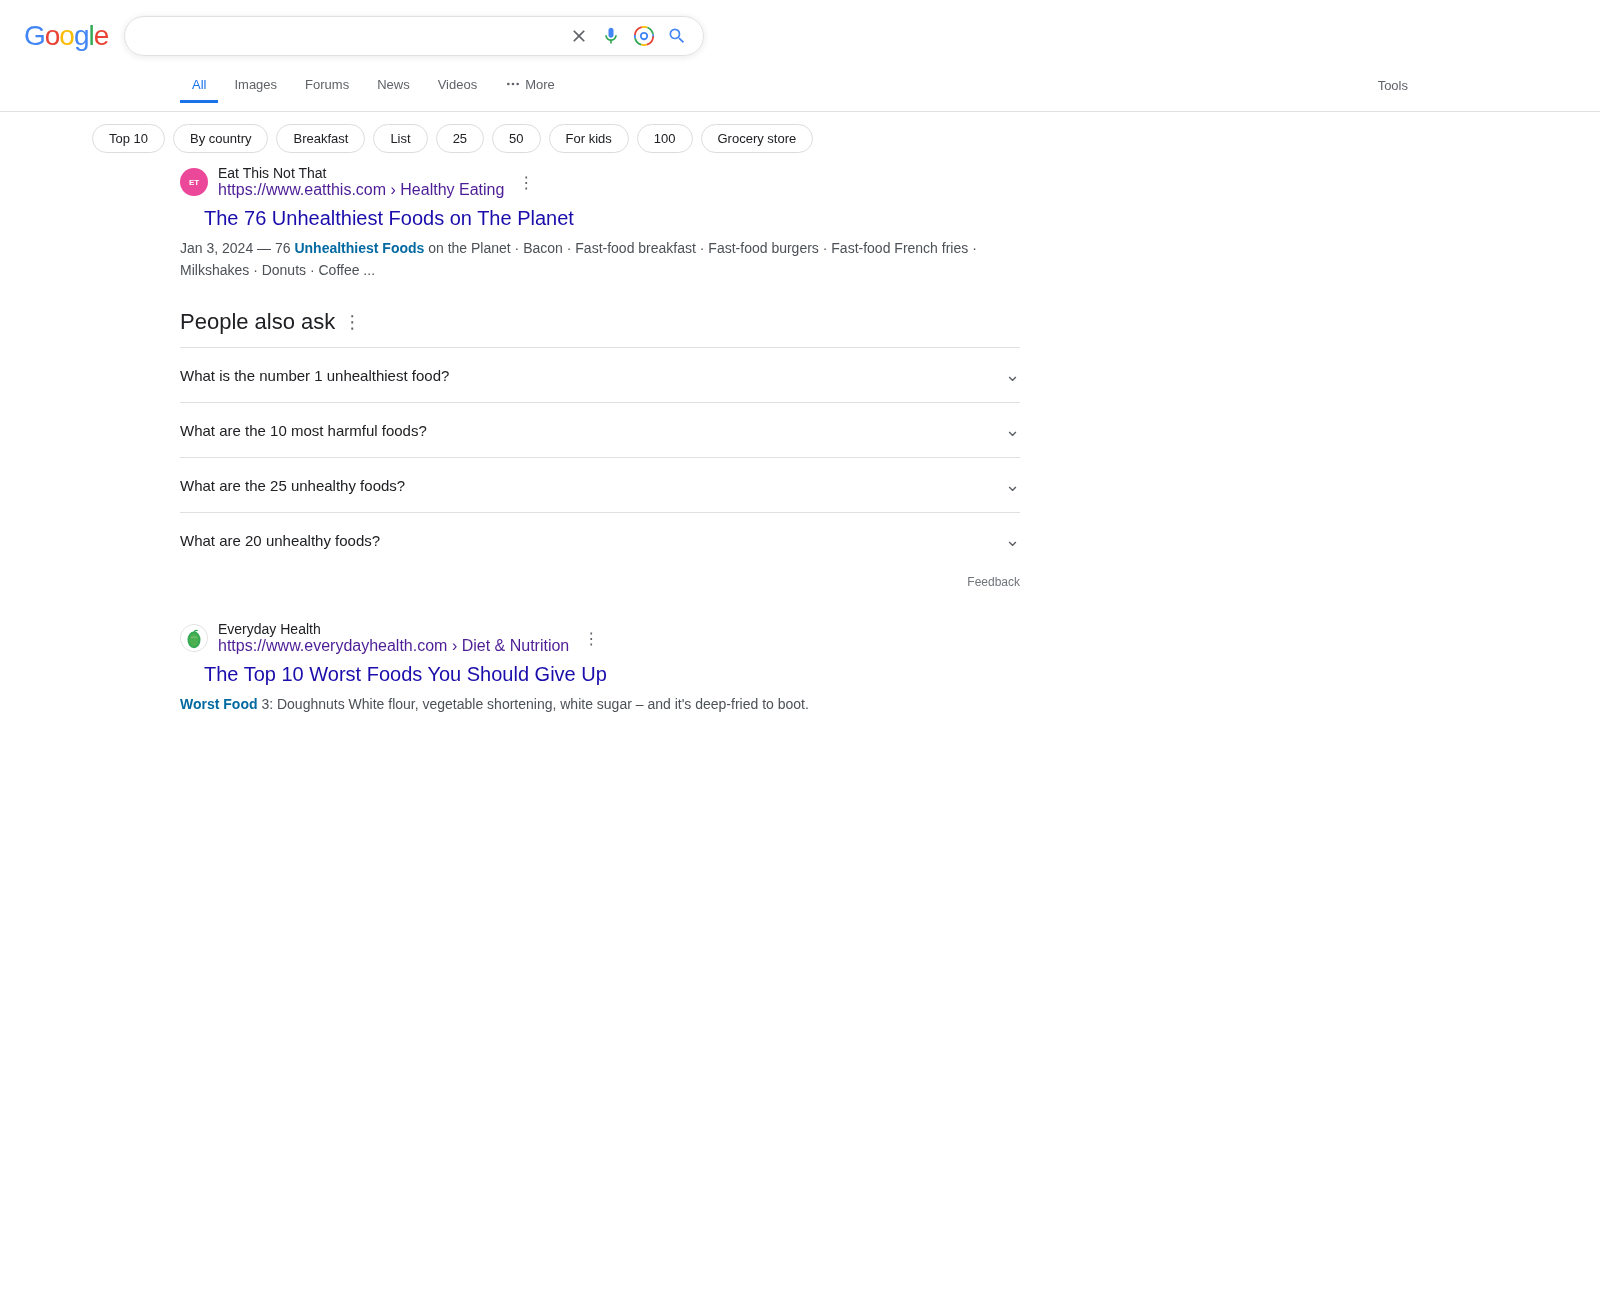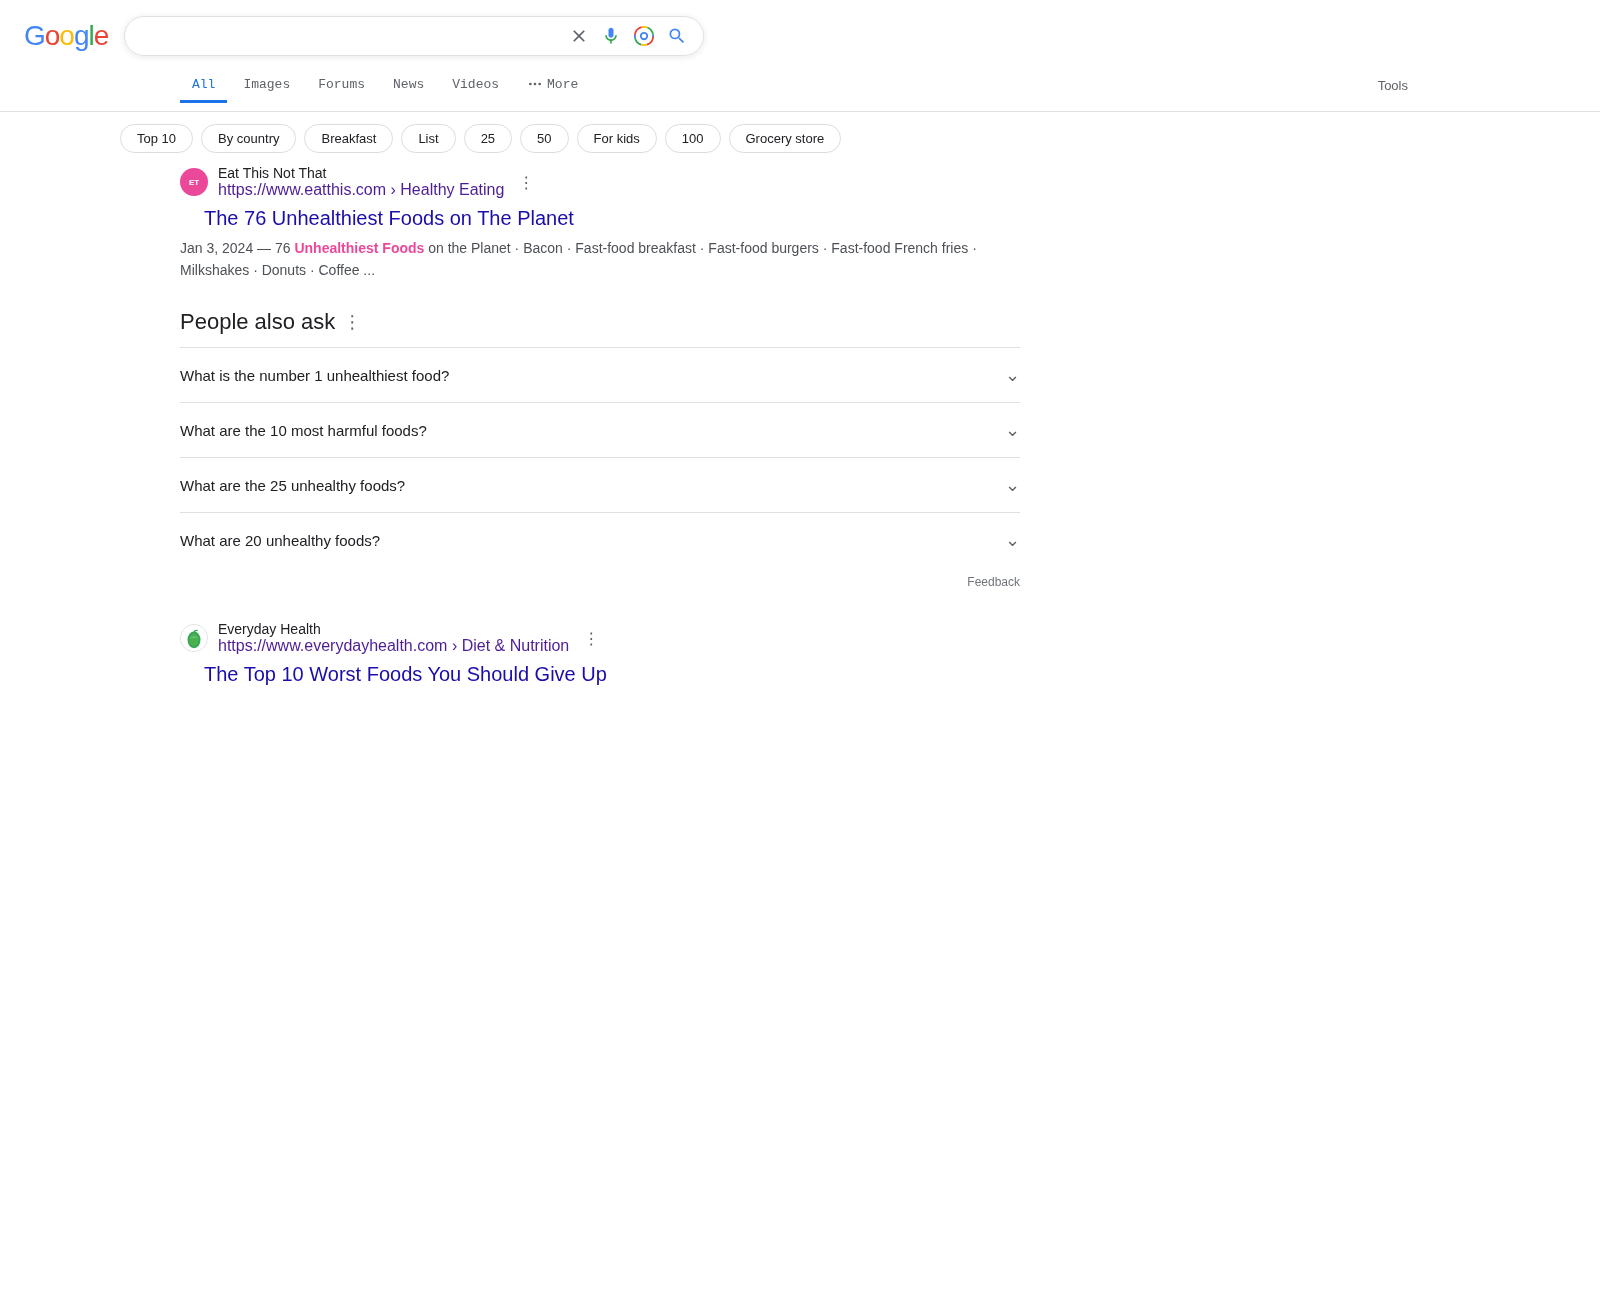--- a/index.html
+++ b/index.html
@@ -75,40 +75,39 @@
     .nav-tab {
       padding: 8px 12px;
       font-size: 13px;
       color: #5f6368;
       cursor: pointer;
       border-bottom: 3px solid transparent;
       display: flex;
       align-items: center;
       gap: 4px;
       text-decoration: none;
-      font-family: Liberation Mono, monospace;
     }
     .nav-tab.active {
       color: #1a73e8;
       border-bottom: 3px solid #1a73e8;
       font-weight: 500;
     }
     .nav-tools {
       margin-left: auto;
       color: #5f6368;
       font-size: 13px;
       cursor: pointer;
       padding: 8px 12px;
     }
 
     
     .filter-chips {
       display: flex;
       align-items: center;
-      padding: 12px 120px;
+      padding: 12px 92px;
       gap: 8px;
       flex-wrap: nowrap;
       overflow-x: auto;
     }
     .chip {
       border: 1px solid #dadce0;
       border-radius: 20px;
       padding: 6px 16px;
       font-size: 13px;
       color: #202124;
@@ -181,21 +180,21 @@
       margin-bottom: 6px;
       line-height: 1.3;
       margin-left: 24px;
     }
 
     .result-snippet {
       font-size: 14px;
       color: #4d5156;
       line-height: 1.58;
     }
-    .result-snippet strong { font-weight: 700; color: #ec4899; }
+    .result-snippet strong { font-weight: 700; color: #0369a1; }
 
     
     .paa-section {
       margin: 24px 0;
     }
     .paa-header {
       display: flex;
       align-items: center;
       gap: 8px;
       font-size: 22px;
@@ -381,15 +380,18 @@
           <path d="M9 14 Q14 10 19 14" fill="#6FBF73"></path>
         </svg>
       </div>
       <div class="source-info">
         <span class="source-name">Everyday Health</span>
         <span class="source-url">https://www.everydayhealth.com › Diet &amp; Nutrition</span>
       </div>
       <span class="source-options">⋮</span>
     </div>
     <a class="result-title">The Top 10 Worst Foods You Should Give Up</a>
+    <div class="result-snippet">
+      <strong>Worst Food</strong><span> 3: Doughnuts White flour, vegetable shortening, white sugar – and it's deep-fried to boot.</span>
+    </div>
   </div>
 
 </div>
 
 </body></html>

